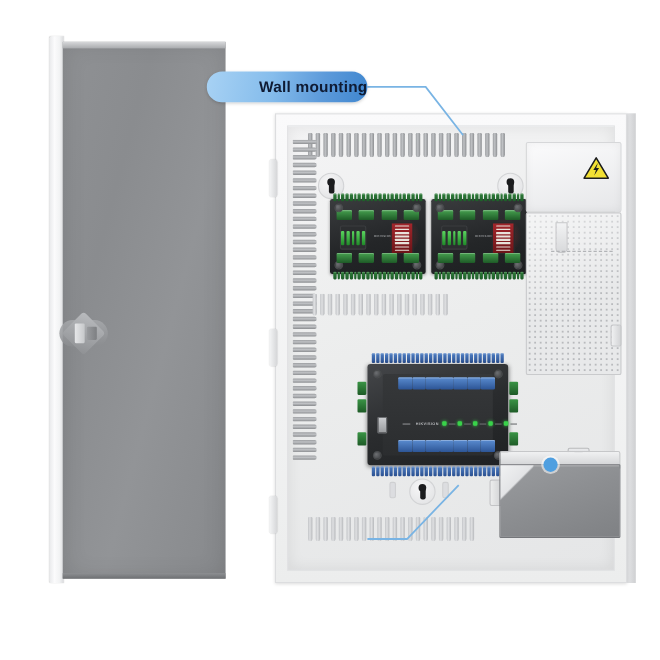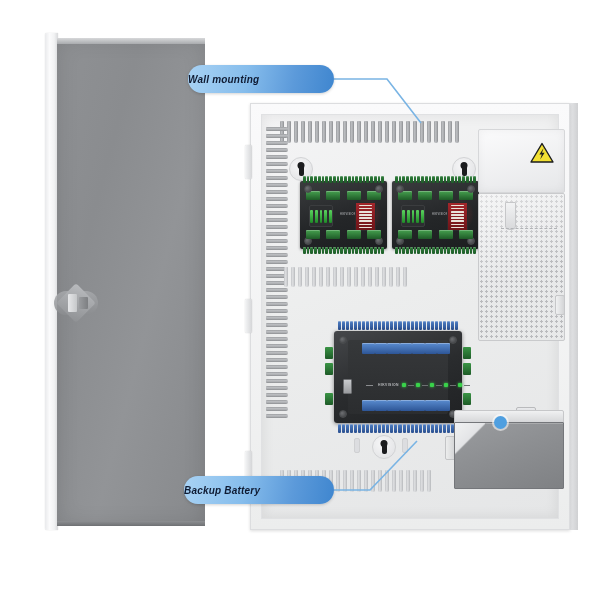--- a/index.html
+++ b/index.html
@@ -140,22 +140,22 @@
   .batt-corner{position:absolute;left:1px;top:13px;width:30px;height:32px;
     background:linear-gradient(135deg,#f1f2f3 0%,#e3e4e6 48%,rgba(160,162,165,0) 52%);}
   .batt-bracket{position:absolute;left:-9px;top:26px;width:10px;height:22px;border-radius:2px;
     background:linear-gradient(90deg,#eceded,#d0d1d3);border:1px solid #c3c4c6;}
   .batt-clip{position:absolute;left:62px;top:-3px;width:18px;height:11px;border-radius:2px;
     background:linear-gradient(180deg,#e9eaec,#c8c9cb);border:1px solid #b9babc;}
   .batt-clip i{position:absolute;left:5px;top:3px;width:8px;height:5px;border-radius:1px;background:#8e9093;}
 
   
   .callout{position:absolute;border-radius:14px;display:flex;align-items:center;
-    justify-content:flex-start;color:#0f1b33;font-weight:bold;font-style:italic;
-    font-size:10px;letter-spacing:.2px;white-space:nowrap;
+    justify-content:flex-end;color:#0f1b33;font-weight:bold;
+    font-size:14px;letter-spacing:.2px;white-space:nowrap;
     box-shadow:0 1px 3px rgba(0,0,0,.18);}
   .c-wall{left:188px;top:65px;width:146px;height:28px;
     background:linear-gradient(100deg,#a8d2f4 0%,#86bdec 40%,#5c9ada 72%,#3f86cf 100%);}
   .c-batt{left:184px;top:476px;width:150px;height:28px;
     background:linear-gradient(100deg,#a8d2f4 0%,#86bdec 40%,#5c9ada 72%,#3f86cf 100%);}
   .dot{position:absolute;width:13px;height:13px;border-radius:50%;background:#4f9fe0;
     box-shadow:0 0 0 2px rgba(255,255,255,.55);}
   svg.leadsvg{position:absolute;left:0;top:0;width:600px;height:600px;pointer-events:none;}
 </style>
 </head>
@@ -627,17 +627,14 @@
 
   <svg class="leadsvg" aria-hidden="true">
     <polyline points="334,79 387,79 421,123" fill="none" stroke="#79b4e4" stroke-width="1.6"></polyline>
     <polyline points="334,490 370,490 417,441" fill="none" stroke="#79b4e4" stroke-width="1.6"></polyline>
   </svg>
   <div class="dot" style="left:494px;top:416px"></div>
 
   <div class="callout c-wall">
     <span>Wall mounting</span>
   </div>
-  <div class="callout c-batt">
-    <span>Backup Battery</span>
-  </div>
 
 </div>
 
 </body></html>

